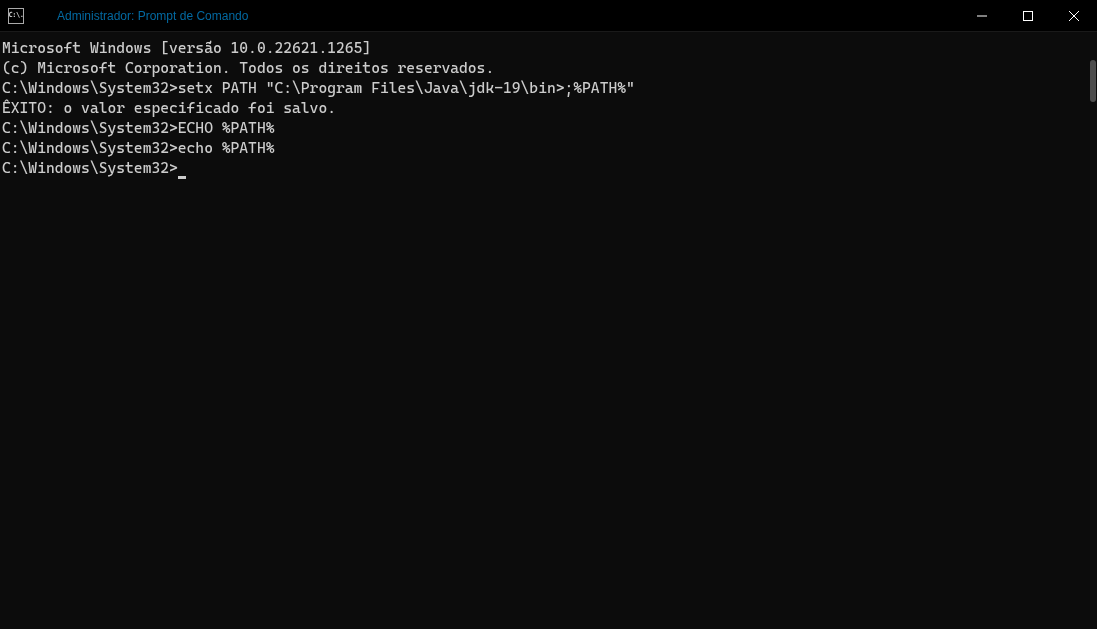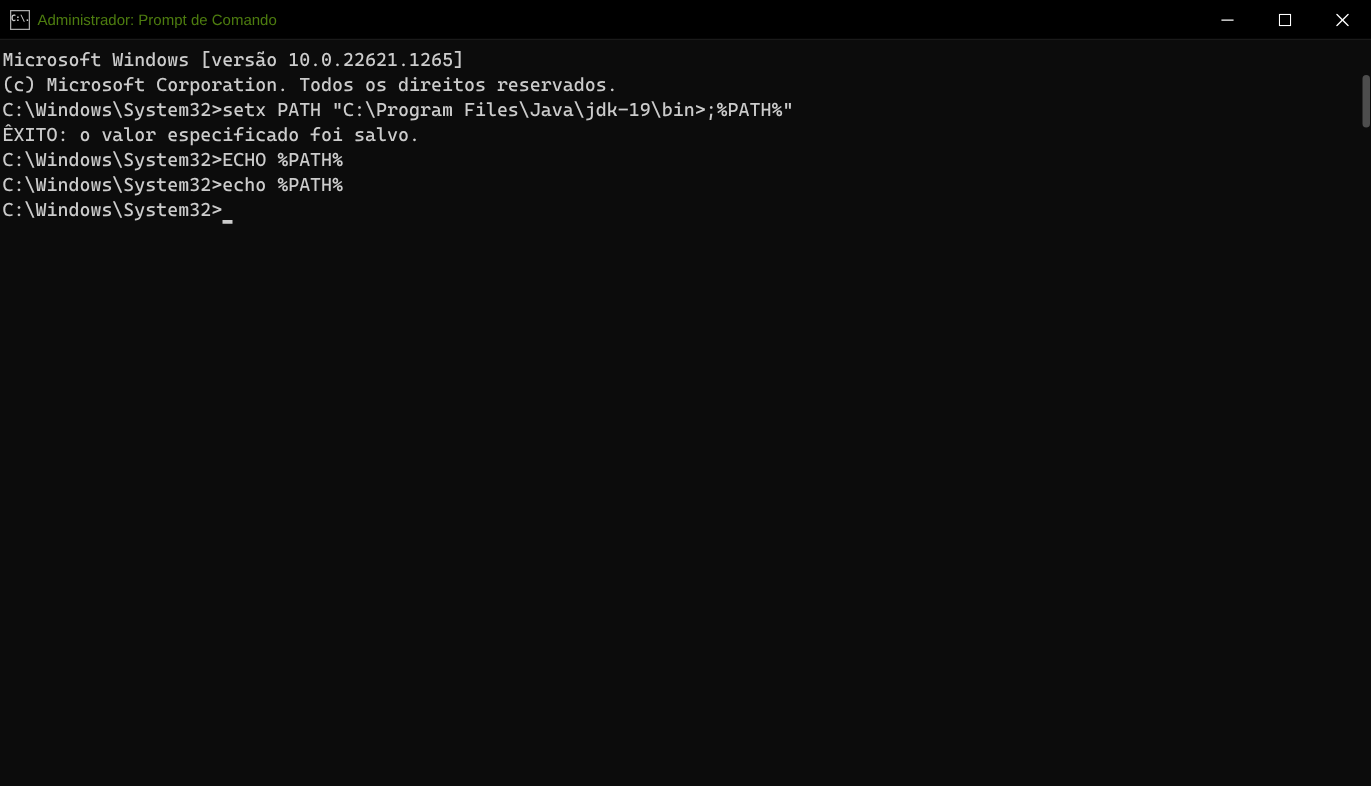--- a/index.html
+++ b/index.html
@@ -34,21 +34,22 @@
       font-size: 7px;
       font-family: Consolas, monospace;
       letter-spacing: -0.5px;
       color: #ccc;
       font-weight: bold;
       line-height: 1;
       padding-bottom: 1px;
     }
     .title-text {
       flex: 1;
-      color: #4d7c0f;
+      color: #0369a1;
+      margin-left: 27px;
     }
     .window-controls {
       display: flex;
       height: 100%;
     }
     .win-btn {
       width: 46px;
       height: 32px;
       display: flex;
       align-items: center;

